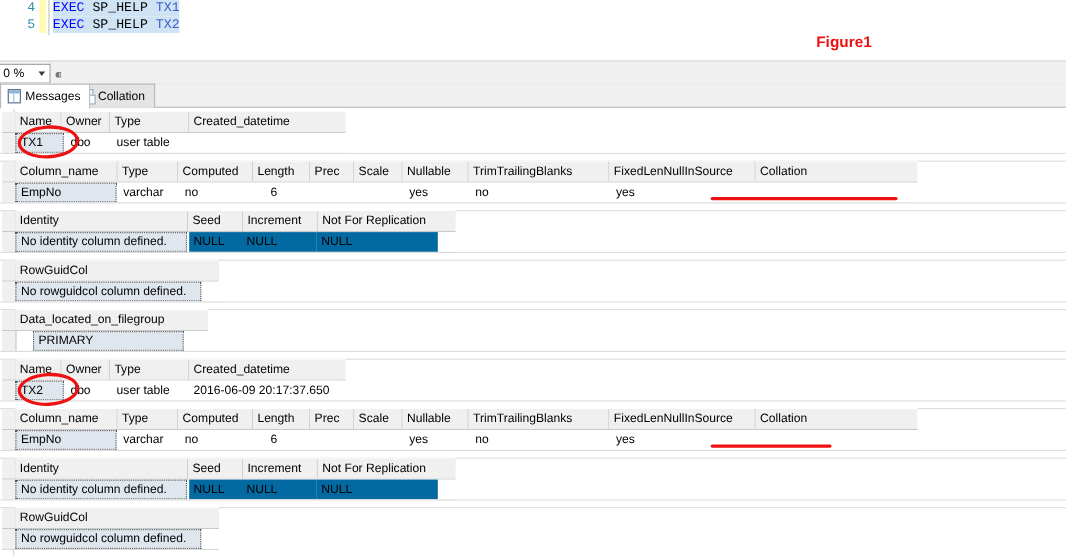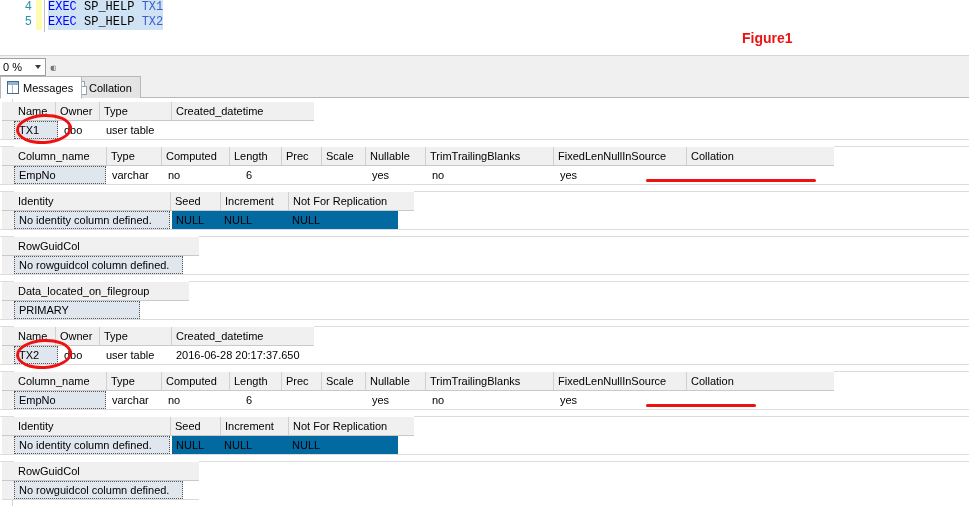--- a/index.html
+++ b/index.html
@@ -281,39 +281,39 @@
   </div>
   <div class="gridgap" style="top:175px;width:969px;"></div>
 
   <div class="grid" style="left:14px;top:182px;width:175px;">
     <div class="hrow">
       <div class="rowhdr"></div>
       <div class="cell" style="left:0;width:175px;border-right:none;">Data_located_on_filegroup</div>
     </div>
     <div class="drow">
       <div class="rowhdr" style="border-bottom:1px solid #d9d9d9;"></div>
-      <div class="cell sel" style="left:0;width:126px;">PRIMARY</div>
+      <div class="cell sel" style="left:16px;width:137px;">PRIMARY</div>
     </div>
   </div>
   <div class="gridgap" style="top:220px;width:969px;"></div>
 
   <div class="grid" style="left:14px;top:227px;width:300px;">
     <div class="hrow">
       <div class="rowhdr"></div>
       <div class="cell" style="left:0;width:42px;">Name</div>
       <div class="cell" style="left:42px;width:44px;">Owner</div>
       <div class="cell" style="left:86px;width:72px;">Type</div>
       <div class="cell" style="left:158px;width:140px;border-right:none;">Created_datetime</div>
     </div>
     <div class="drow">
       <div class="rowhdr" style="border-bottom:1px solid #d9d9d9;"></div>
       <div class="cell sel" style="left:0;width:44px;">TX2</div>
       <div class="cell" style="left:46px;width:42px;">dbo</div>
       <div class="cell" style="left:88px;width:70px;">user table</div>
-      <div class="cell" style="left:158px;width:145px;">2016-06-28 20:17:37.650</div>
+      <div class="cell" style="left:158px;width:145px;">2016-06-09 20:17:37.650</div>
     </div>
   </div>
   <div class="gridgap" style="top:265px;width:969px;"></div>
 
   <div class="grid" style="left:14px;top:272px;width:820px;">
     <div class="hrow">
       <div class="rowhdr"></div>
       <div class="cell" style="left:0;width:93px;">Column_name</div>
       <div class="cell" style="left:93px;width:55px;">Type</div>
       <div class="cell" style="left:148px;width:68px;">Computed</div>

